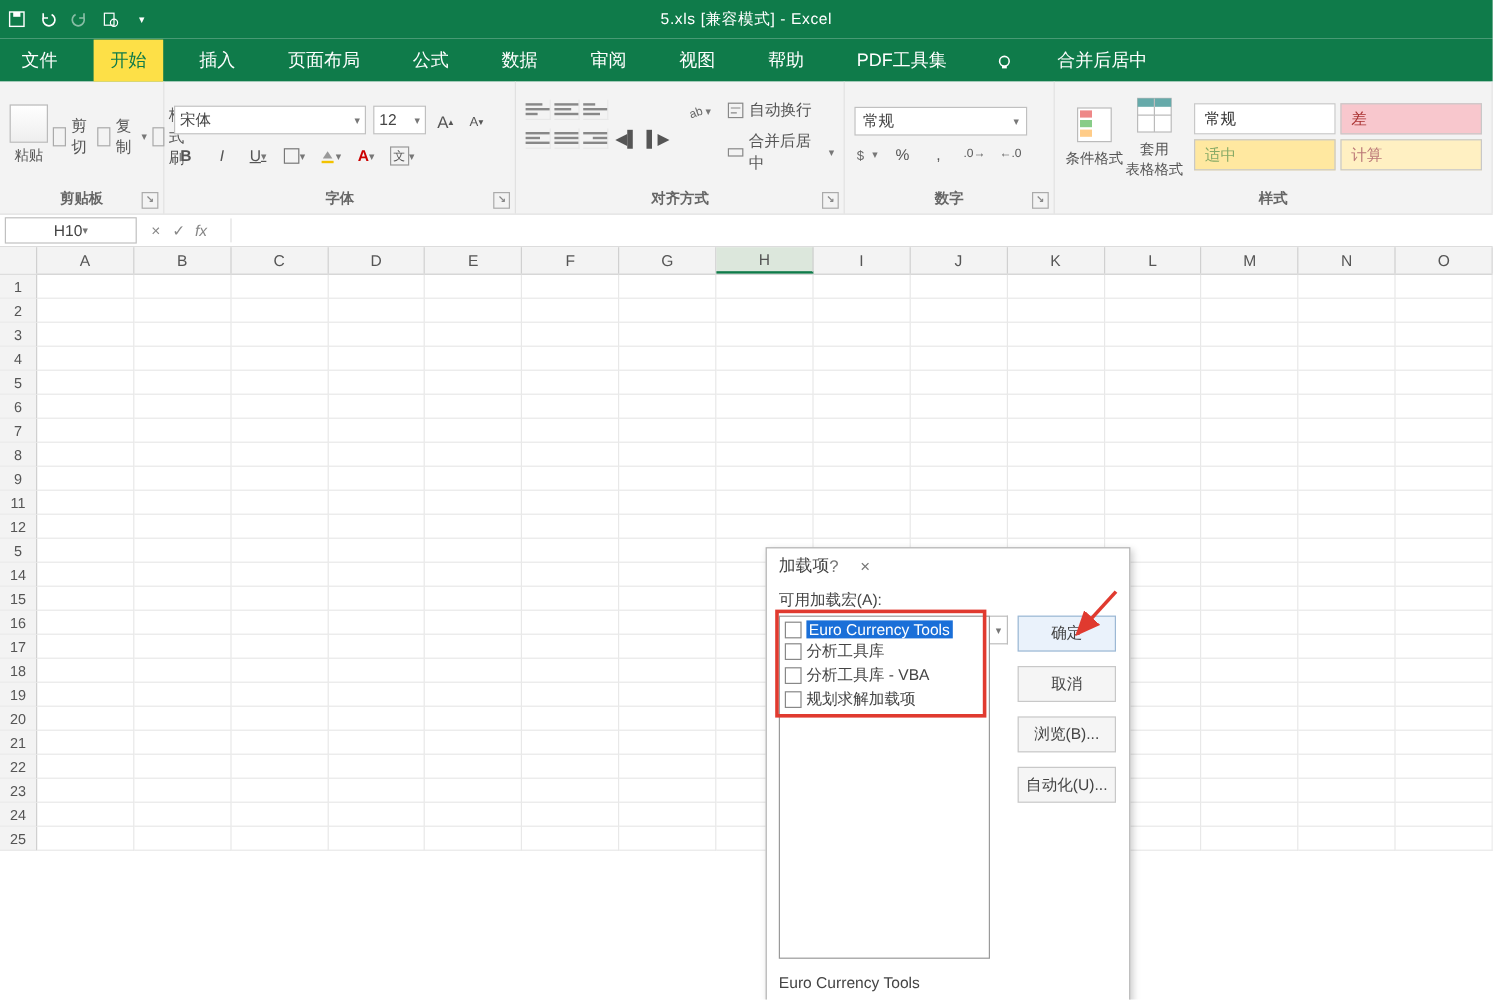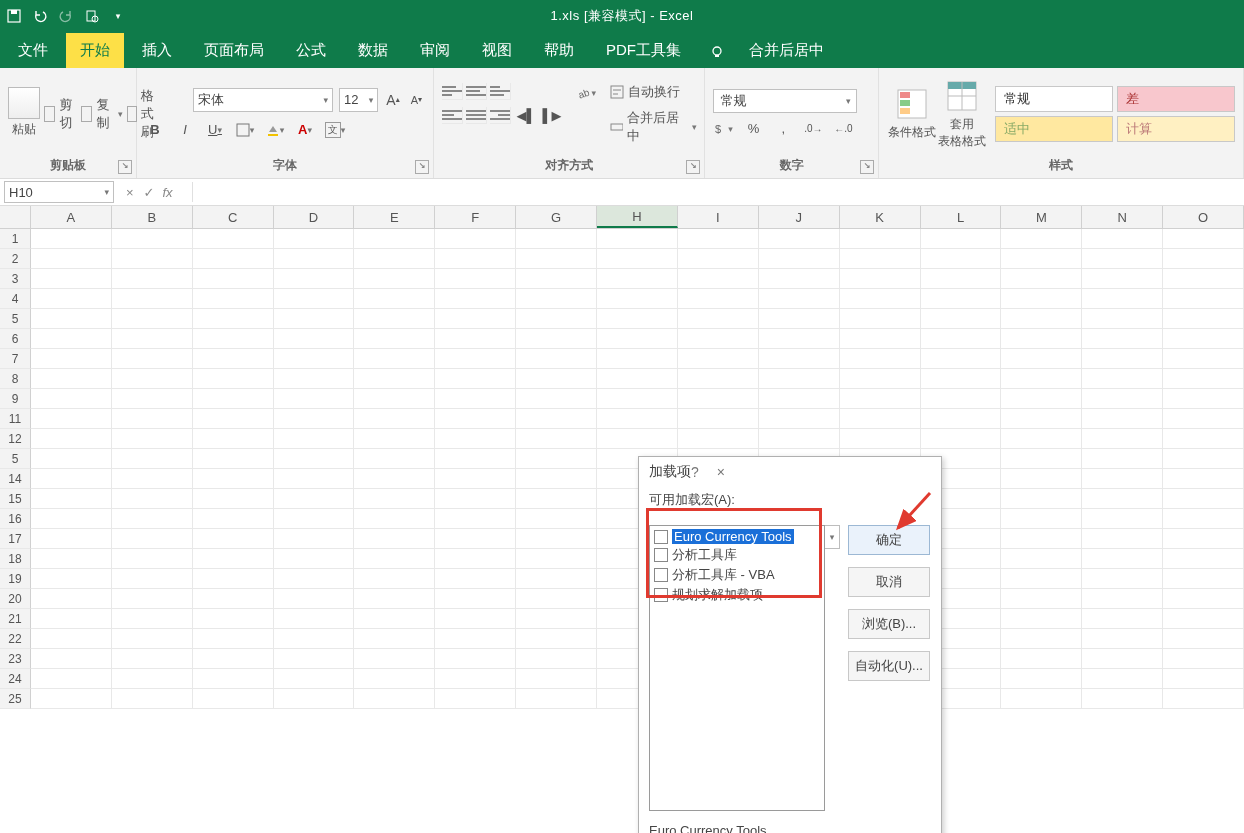--- a/index.html
+++ b/index.html
@@ -36,21 +36,21 @@
   transform: translateX(-50%);
   font-size: 13px;
   letter-spacing: 0.5px;
 }
 .menubar {
   background: #0f7b4a;
   display: flex;
   align-items: flex-end;
   height: 36px;
   padding-left: 4px;
-  gap: 4px;
+  gap: 16px;
 }
 .menubar .tab {
   color: #fff;
   padding: 8px 14px;
   font-size: 15px;
   cursor: pointer;
 }
 .menubar .tab.active {
   background: #fde047;
   color: #0f7b4a;
@@ -119,22 +119,21 @@
   display: flex;
   gap: 4px;
   font-size: 13px;
   color: #555;
 }
 .clip-list div { display:flex; align-items:center; gap:4px; }
 .clip-list .ic { width:14px;height:14px;display:inline-block;border:1px solid #aaa;}
 .font-row1 {
   display: flex;
   gap: 6px;
-  align-items: center;
-  margin-left: 48px;
+  align-items: flex-end;
 }
 .font-name {
   width: 150px; height: 22px; border:1px solid #c0c0c0; background:#fff; padding:0 4px;
   display:flex;align-items:center;justify-content:space-between;font-size:13px;
 }
 .font-size {
   width: 34px; height:22px;border:1px solid #c0c0c0;background:#fff;padding:0 4px;
   display:flex;align-items:center;justify-content:space-between;font-size:13px;
 }
 .abtn { width:20px;height:20px;display:inline-flex;align-items:center;justify-content:center;color:#555;}
@@ -158,21 +157,21 @@
 .sc2{background:#f8c7cd;color:#a33;}
 .sc3{background:#ffe8a0;color:#8a6;}
 .sc4{background:#fff0c2;color:#b77;}
 .formula-bar {
   height: 26px;
   border-bottom: 1px solid #dcdcdc;
   display:flex;
   align-items:center;
   background:#fff;
 }
-.name-box { width:100px;height:20px;border:1px solid #c0c0c0;margin:0 4px;padding:0 4px;display:flex;align-items:center;justify-content:space-between;font-size:13px;}
+.name-box { width:100px;height:20px;border:1px solid #c0c0c0;margin:0 4px;padding:0 4px;display:flex;align-items:center;justify-content:center;font-size:13px;}
 .fx-btns { display:flex;gap:10px;margin:0 8px;color:#888;}
 .fx-label { font-style:italic;color:#888;margin-right:19px;}
 .sheet-area { position:relative; }
 .col-headers { display:flex;height:22px;border-bottom:1px solid #d0d0d0;background:#f3f3f3;}
 .row-header-corner{width:30px;border-right:1px solid #d0d0d0;background:#f3f3f3;}
 .col-h{width:80px;border-right:1px solid #d0d0d0;text-align:center;font-size:13px;color:#555;display:flex;align-items:center;justify-content:center;}
 .col-h.active{background:#dce7dc;border-bottom:2px solid #0f7b4a;}
 .rows { }
 .row { display:flex;height:20px;}
 .row-h{width:30px;border-right:1px solid #d0d0d0;border-bottom:1px solid #e8e8e8;background:#f3f3f3;text-align:center;font-size:12px;color:#555;display:flex;align-items:center;justify-content:center;}
@@ -185,21 +184,21 @@
   width:302px;
   height:500px;
   background:#fff;
   border:1px solid #b0b0b0;
   box-shadow:2px 2px 6px rgba(0,0,0,0.2);
   z-index: 10;
 }
 .dialog-title{display:flex;align-items:center;justify-content:flex-start;padding:6px 10px;font-size:14px;color:#444;}
 .dialog-title .right{display:flex;gap:18px;color:#777;}
 .dialog-body{padding:4px 10px 10px 10px;}
-.dialog-label{font-size:13px;color:#444;margin-bottom:16px;}
+.dialog-label{font-size:13px;color:#444;margin-bottom:4px;}
 .addins-row{display:flex;gap:8px;}
 .addins-list{
   width:170px;height:280px;border:1px solid #9a9a9a;background:#fff;
   padding:2px 2px;
   font-size:13px;
 }
 .addins-list .item{display:flex;align-items:center;gap:4px;padding:1px 2px;}
 .addins-list .item .cb{width:12px;height:12px;border:1px solid #888;background:#fff;flex-shrink:0;}
 .addins-list .item.sel span.txt{background:#1a6fd8;color:#fff;padding:0 2px;}
 .redbox{position:absolute;left:646px;top:302px;width:170px;height:84px;border:3px solid #e03a2f;pointer-events:none;z-index:12;}
@@ -237,21 +236,21 @@
     </span>
     <span>
       <svg width="14" height="14" viewBox="0 0 14 14">
           <rect x="2" y="2" width="8" height="10" fill="none" stroke="#fff"></rect>
           <circle cx="10" cy="10" r="3" fill="none" stroke="#fff"></circle>
         </svg>
     </span>
     <span class="caret" style="color:#fff">▾</span>
   </div>
   <div class="title">
-    <span>1.xls</span>
+    <span>5.xls</span>
     <span>[兼容模式]</span>
     <span> - </span>
     <span>Excel</span>
   </div>
 </div>
 
 <div class="menubar">
   <div class="tab">文件</div>
   <div class="tab active">开始</div>
   <div class="tab">插入</div>

